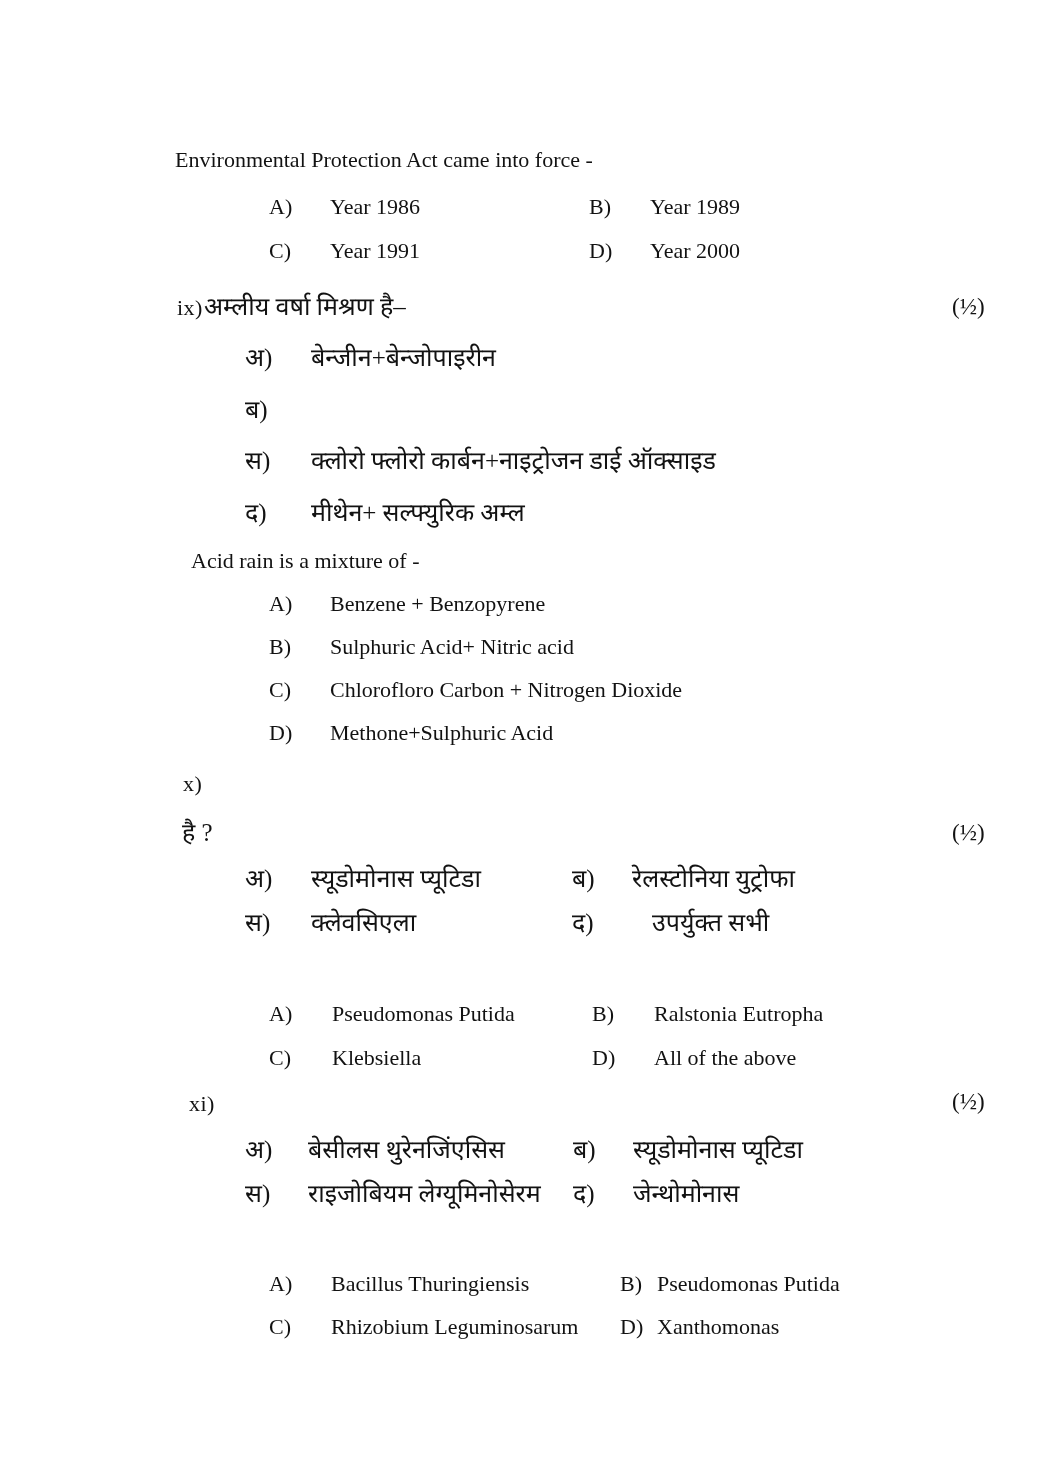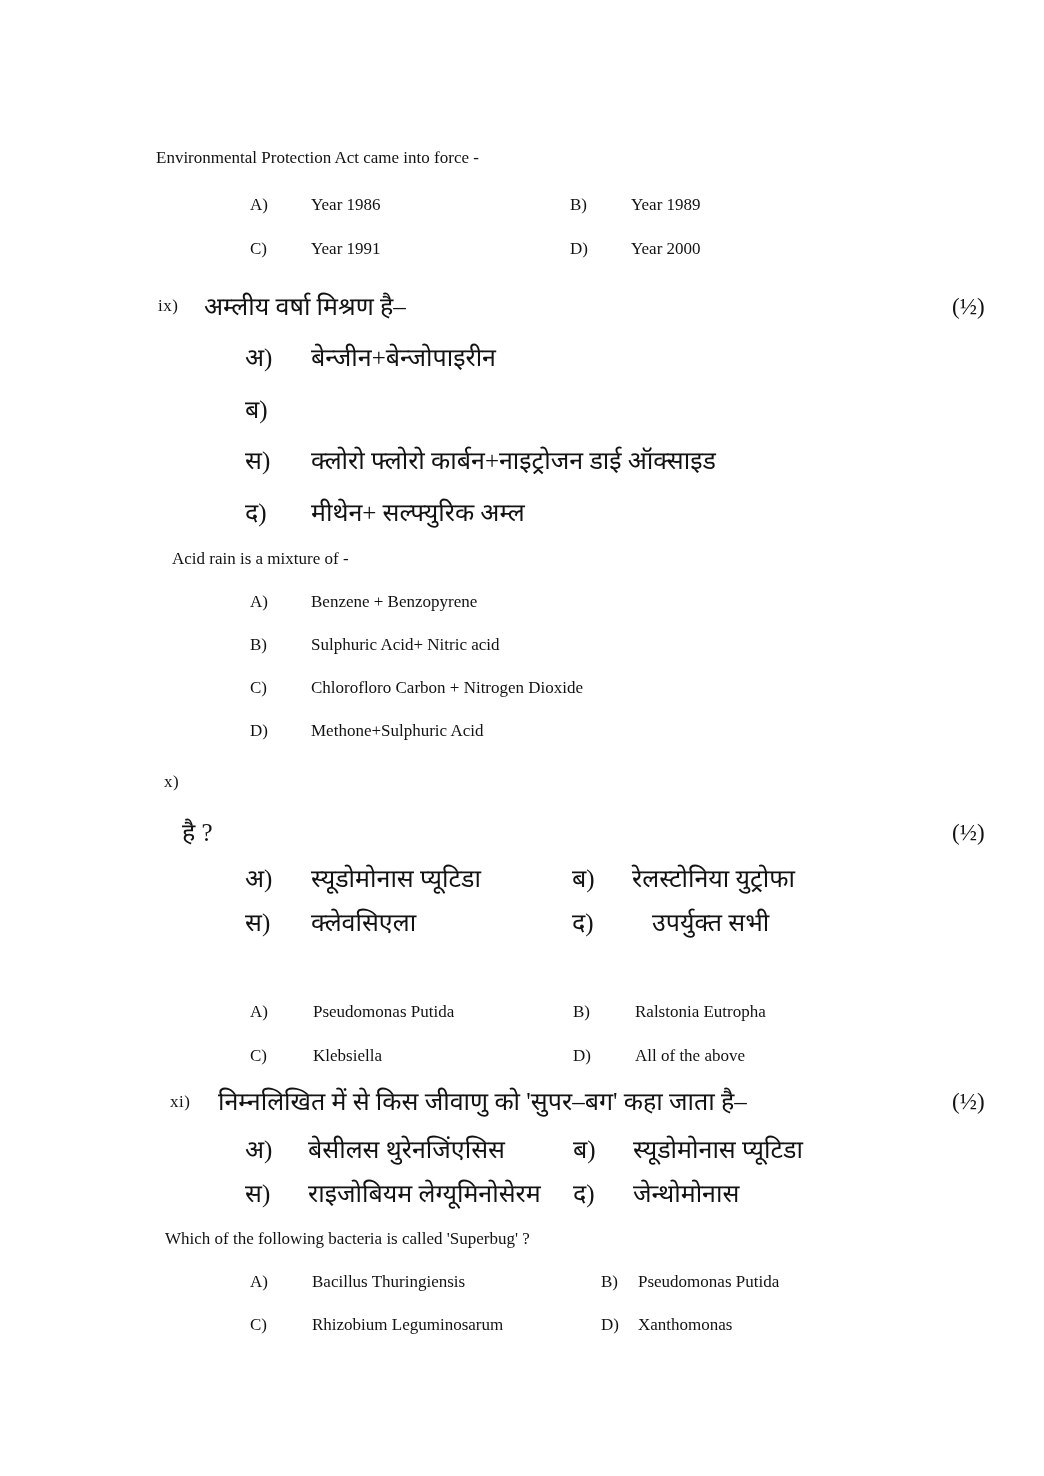--- a/index.html
+++ b/index.html
@@ -6,21 +6,21 @@
   .sheet {
     position: relative;
     width: 1044px;
     height: 1476px;
     margin: 0 auto;
     background: #ffffff;
     color: #121212;
     overflow: hidden;
   }
   .t { position: absolute; white-space: nowrap; line-height: 1; }
-  .en { font-family: "Liberation Serif", "DejaVu Serif", serif; font-size: 17px; }
+  .en { font-family: "Liberation Serif", "DejaVu Serif", serif; font-size: 22px; margin-left: 19px; }
   .hi { font-family: "Liberation Serif", "DejaVu Serif", serif; font-size: 25px; }
   .qnum { letter-spacing: 0.5px; }
   .marks { font-family: "Liberation Serif", "DejaVu Serif", serif; font-size: 23px; }
 </style>
 </head>
 <body>
 
 <div class="sheet">
 
   <span class="t en" style="top:149px;left:156px">Environmental Protection Act came into force -</span>
@@ -69,32 +69,30 @@
   <span class="t en" style="top:1003px;left:250px">A)</span>
   <span class="t en" style="top:1003px;left:313px">Pseudomonas Putida</span>
   <span class="t en" style="top:1003px;left:573px">B)</span>
   <span class="t en" style="top:1003px;left:635px">Ralstonia Eutropha</span>
   <span class="t en" style="top:1047px;left:250px">C)</span>
   <span class="t en" style="top:1047px;left:313px">Klebsiella</span>
   <span class="t en" style="top:1047px;left:573px">D)</span>
   <span class="t en" style="top:1047px;left:635px">All of the above</span>
 
   <span class="t en qnum" style="top:1093px;left:170px">xi)</span>
-  <span class="t hi" style="top:1089px;left:218px">निम्नलिखित में से किस जीवाणु को 'सुपर–बग' कहा जाता है–</span>
   <span class="t marks" style="top:1090px;left:952px">(½)</span>
   <span class="t hi" style="top:1137px;left:245px">अ)</span>
   <span class="t hi" style="top:1137px;left:308px">बेसीलस थुरेनजिंएसिस</span>
   <span class="t hi" style="top:1137px;left:573px">ब)</span>
   <span class="t hi" style="top:1137px;left:633px">स्यूडोमोनास प्यूटिडा</span>
   <span class="t hi" style="top:1181px;left:245px">स)</span>
   <span class="t hi" style="top:1181px;left:308px">राइजोबियम लेग्यूमिनोसेरम</span>
   <span class="t hi" style="top:1181px;left:573px">द)</span>
   <span class="t hi" style="top:1181px;left:633px">जेन्थोमोनास</span>
 
-  <span class="t en" style="top:1230px;left:165px">Which of the following bacteria is called 'Superbug' ?</span>
   <span class="t en" style="top:1273px;left:250px">A)</span>
   <span class="t en" style="top:1273px;left:312px">Bacillus Thuringiensis</span>
   <span class="t en" style="top:1273px;left:601px">B)</span>
   <span class="t en" style="top:1273px;left:638px">Pseudomonas Putida</span>
   <span class="t en" style="top:1316px;left:250px">C)</span>
   <span class="t en" style="top:1316px;left:312px">Rhizobium Leguminosarum</span>
   <span class="t en" style="top:1316px;left:601px">D)</span>
   <span class="t en" style="top:1316px;left:638px">Xanthomonas</span>
 
 </div>

